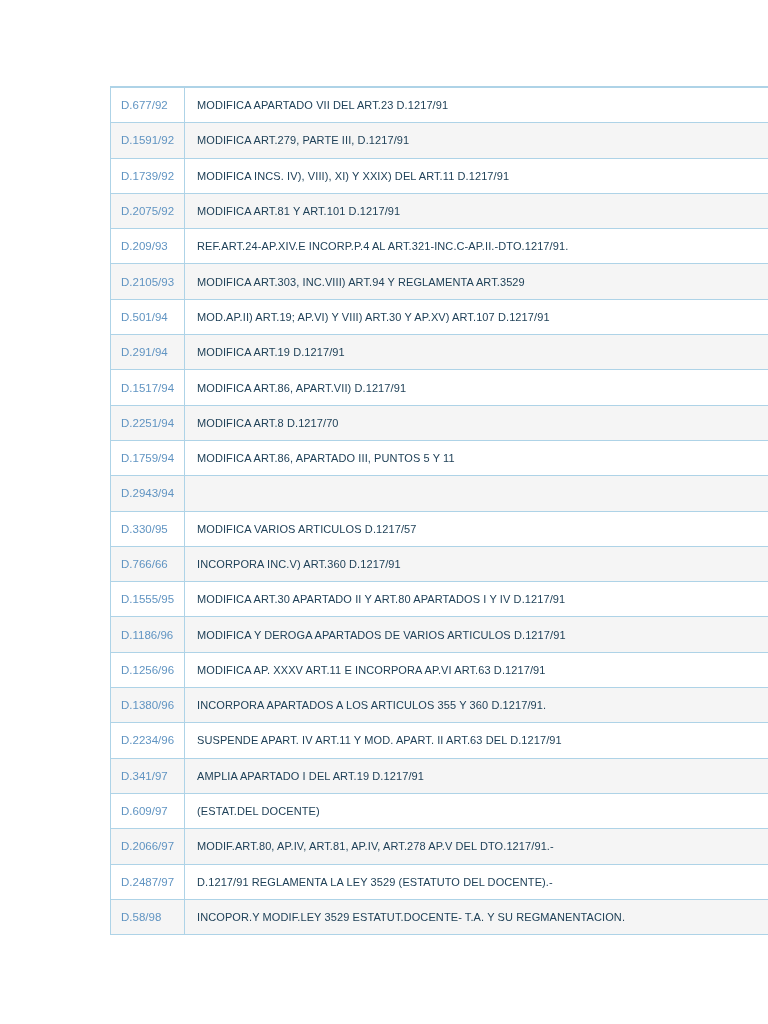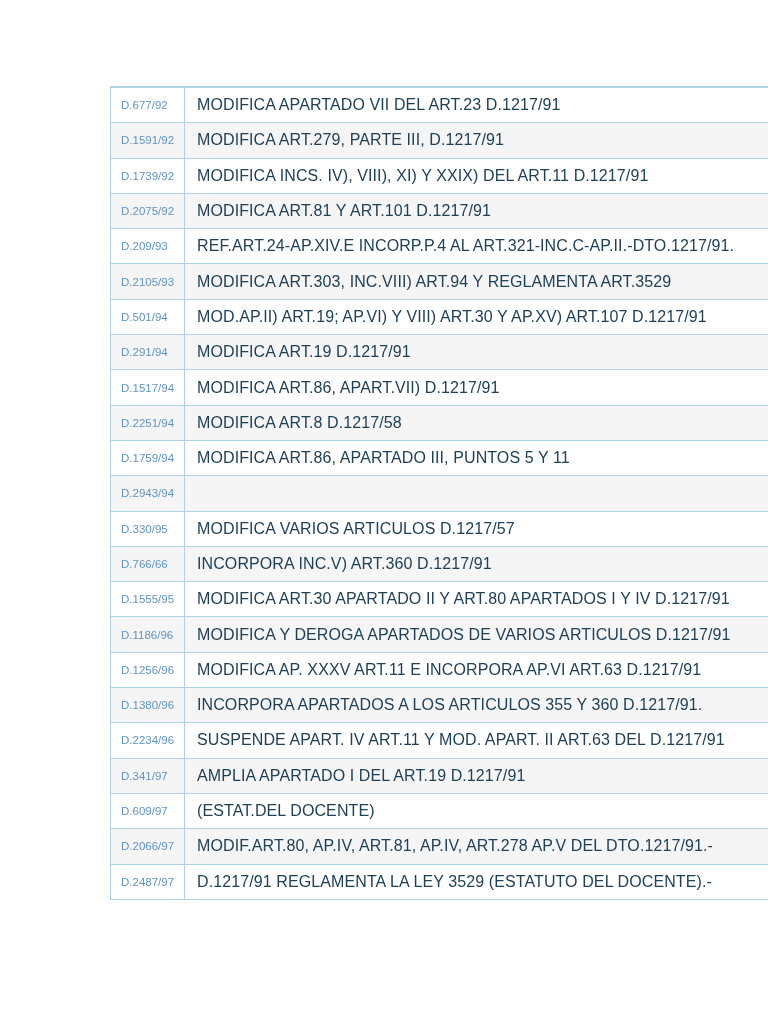--- a/index.html
+++ b/index.html
@@ -55,21 +55,21 @@
     padding-left: 12px;
   }
   .decree-link {
     color: var(--link-color);
     font-size: 11.5px;
     text-decoration: none;
     cursor: pointer;
   }
   .desc-text {
     color: var(--text-color);
-    font-size: 16px;
+    font-size: 11px;
     letter-spacing: 0.1px;
   }
 </style>
 </head>
 <body style="background: rgb(255, 255, 255);">
 
 <div class="doc-page">
   <div class="decree-table" id="decree-table">
   <div class="row">
     <div class="cell id-cell">
@@ -150,21 +150,21 @@
     <div class="cell desc-cell">
       <span class="desc-text">MODIFICA ART.86, APART.VII) D.1217/91</span>
     </div>
   </div>
 
   <div class="row">
     <div class="cell id-cell">
       <a class="decree-link">D.2251/94</a>
     </div>
     <div class="cell desc-cell">
-      <span class="desc-text">MODIFICA ART.8 D.1217/58</span>
+      <span class="desc-text">MODIFICA ART.8 D.1217/70</span>
     </div>
   </div>
 
   <div class="row">
     <div class="cell id-cell">
       <a class="decree-link">D.1759/94</a>
     </div>
     <div class="cell desc-cell">
       <span class="desc-text">MODIFICA ART.86, APARTADO III, PUNTOS 5 Y 11</span>
     </div>
@@ -268,14 +268,22 @@
 
   <div class="row">
     <div class="cell id-cell">
       <a class="decree-link">D.2487/97</a>
     </div>
     <div class="cell desc-cell">
       <span class="desc-text">D.1217/91 REGLAMENTA LA LEY 3529 (ESTATUTO DEL DOCENTE).-</span>
     </div>
   </div>
 
+  <div class="row">
+    <div class="cell id-cell">
+      <a class="decree-link">D.58/98</a>
+    </div>
+    <div class="cell desc-cell">
+      <span class="desc-text">INCOPOR.Y MODIF.LEY 3529 ESTATUT.DOCENTE- T.A. Y SU REGMANENTACION.</span>
+    </div>
+  </div>
 </div>
 </div>
 
 </body></html>

